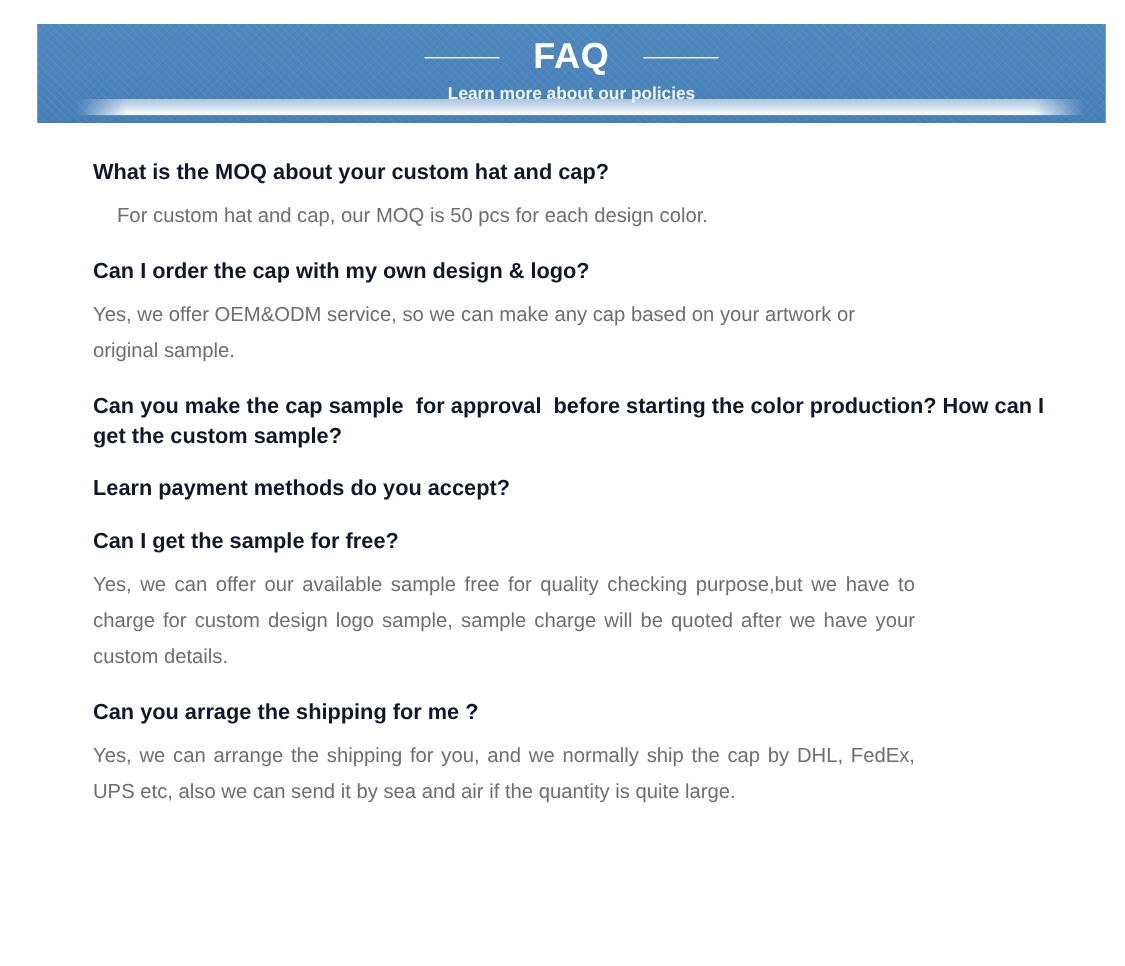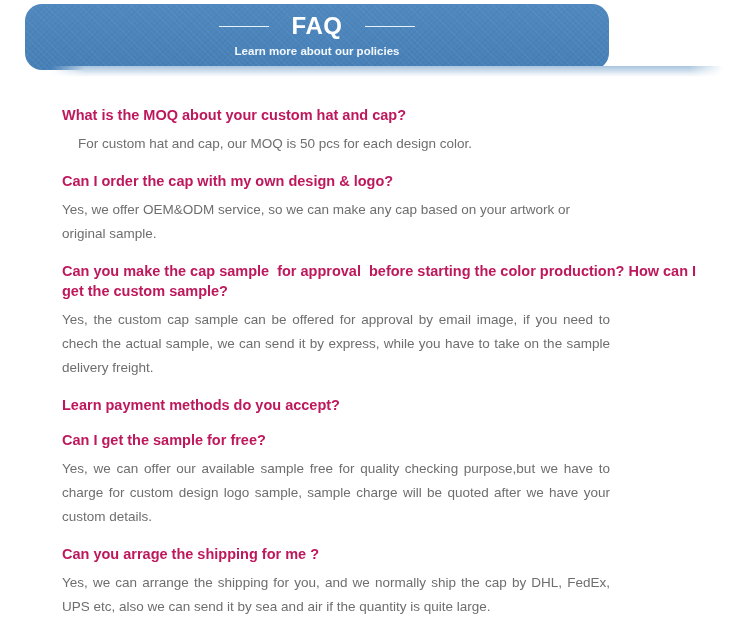--- a/index.html
+++ b/index.html
@@ -20,28 +20,27 @@
   .banner-wrap {
     position: absolute;
     left: 25px;
     top: 0;
     width: 700px;
     height: 77px;
   }
   .banner {
     position: absolute;
     left: 0;
-    top: 4px;
-    width: 584px;
+    top: 16px;
+    width: 712px;
     height: 66px;
     background: #4a85bc;
     background-image:
       linear-gradient(180deg, #5089bf 0%, #4a84bb 55%, #4680b7 100%);
     overflow: hidden;
-    border-radius: 17px;
   }
   
   .banner::after {
     content: "";
     position: absolute;
     inset: 0;
     background-image:
       repeating-linear-gradient(45deg,
         rgba(255,255,255,0.045) 0px,
         rgba(255,255,255,0.045) 1px,
@@ -113,21 +112,21 @@
     top: 105px;
     width: 648px;
   }
   .faq-item {
     margin-bottom: 15px;
   }
   .faq-item:last-child {
     margin-bottom: 0;
   }
   .faq-question {
-    color: #be185d;
+    color: #0f172a;
     font-size: 14.5px;
     font-weight: bold;
     line-height: 20px;
     margin: 0 0 7px 0;
     white-space: pre-wrap;
   }
   .faq-answer {
     color: #6e6e6e;
     font-size: 13.5px;
     font-weight: normal;
@@ -170,21 +169,20 @@
     <p class="faq-answer w-a">For custom hat and cap, our MOQ is 50 pcs for each design color.</p>
   </div>
 
   <div class="faq-item">
     <p class="faq-question">Can I order the cap with my own design &amp; logo?</p>
     <p class="faq-answer w-b">Yes, we offer OEM&amp;ODM service, so we can make any cap based on your artwork or original sample.</p>
   </div>
 
   <div class="faq-item">
     <p class="faq-question">Can you make the cap sample  for approval  before starting the color production? How can I get the custom sample?</p>
-    <p class="faq-answer justify w-c">Yes, the custom cap sample can be offered for approval by email image, if you need to chech the actual sample, we can send it by express, while you have to take on the sample delivery freight.</p>
   </div>
 
   <div class="faq-item">
     <p class="faq-question">Learn payment methods do you accept?</p>
   </div>
 
   <div class="faq-item">
     <p class="faq-question">Can I get the sample for free?</p>
     <p class="faq-answer justify w-e">Yes, we can offer our available sample free for quality checking purpose,but we have to charge for custom design logo sample, sample charge will be quoted after we have your custom details.</p>
   </div>

